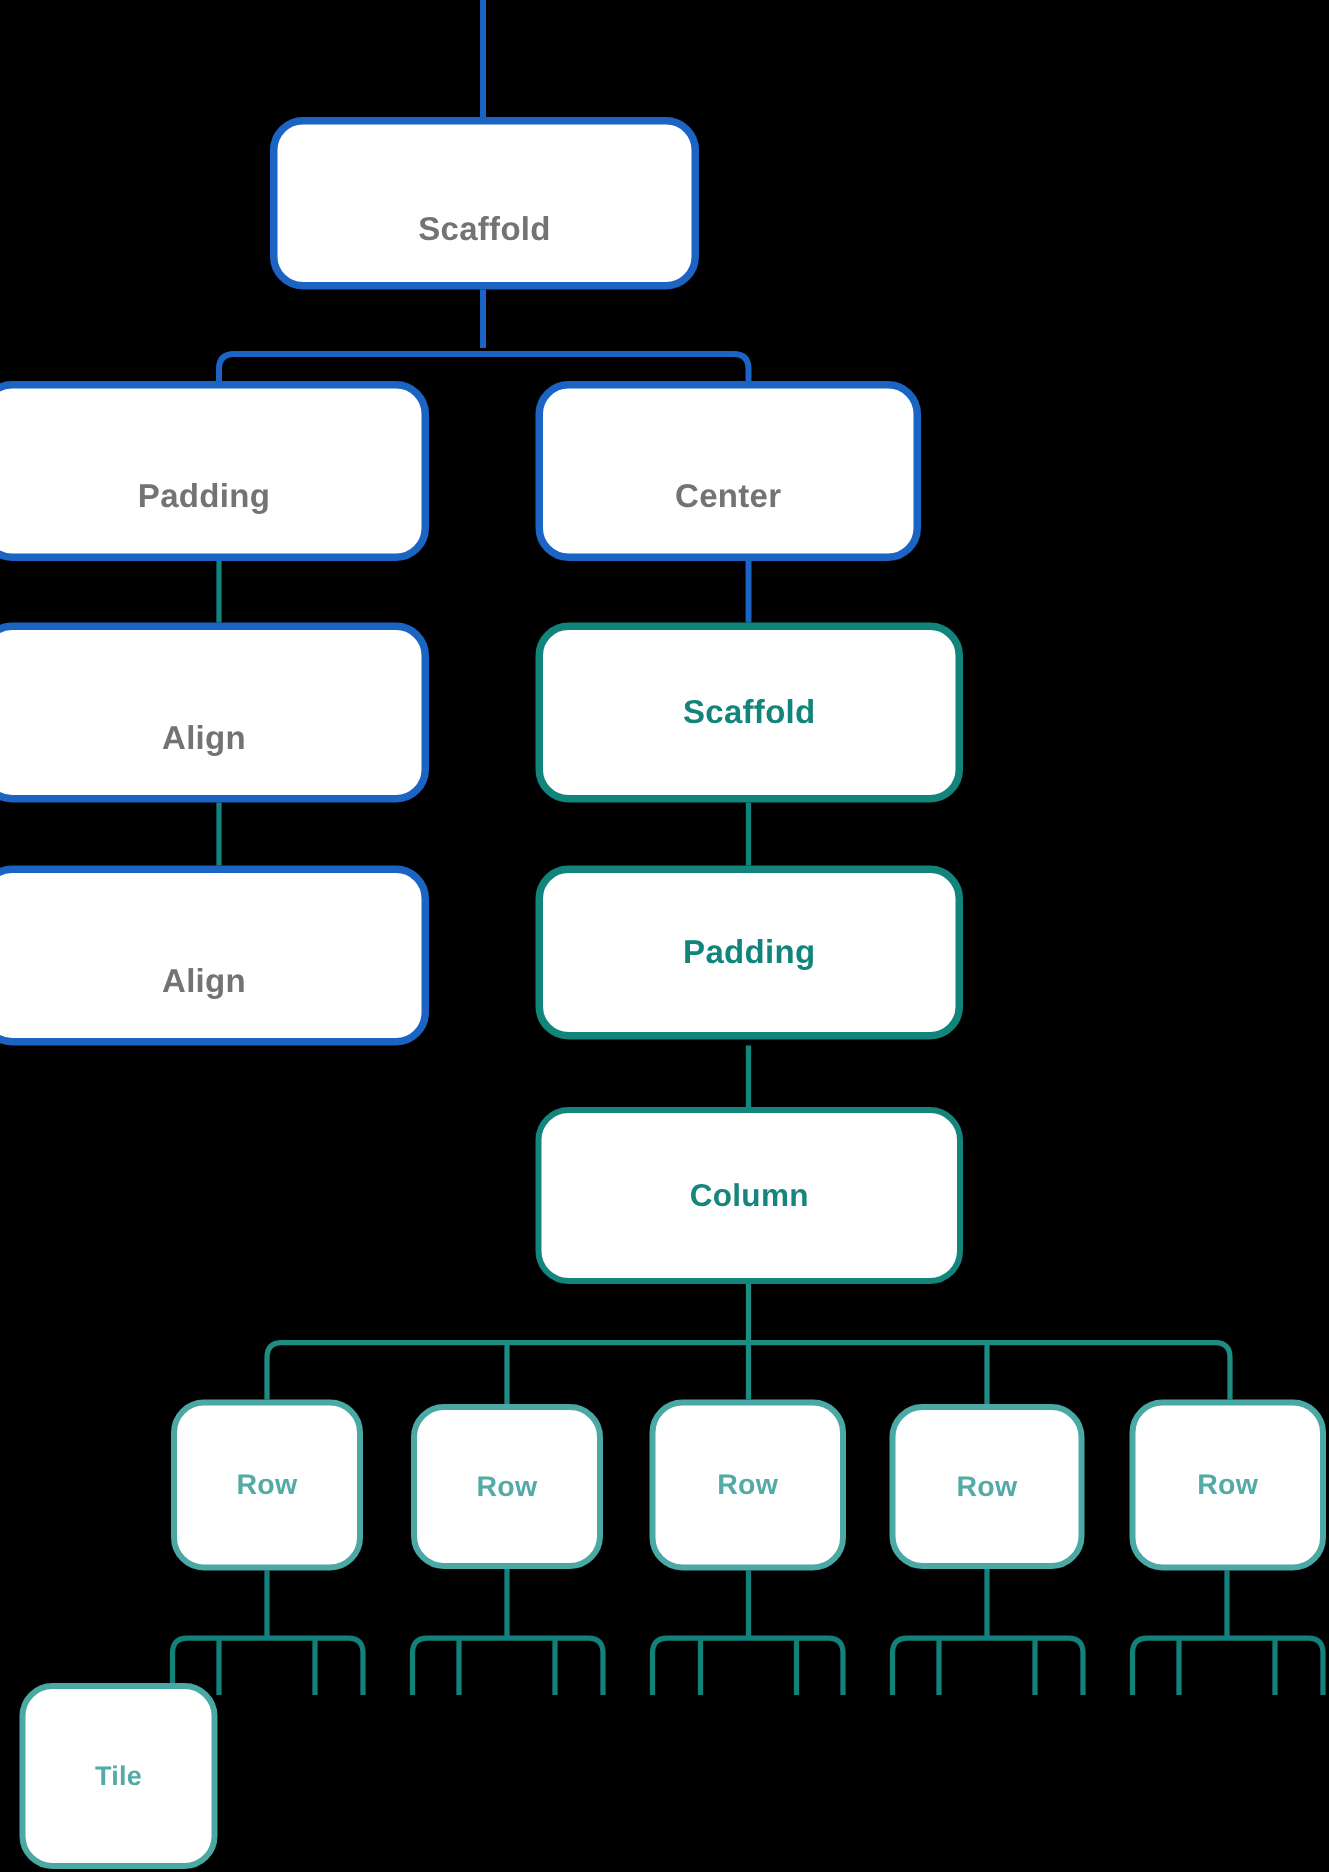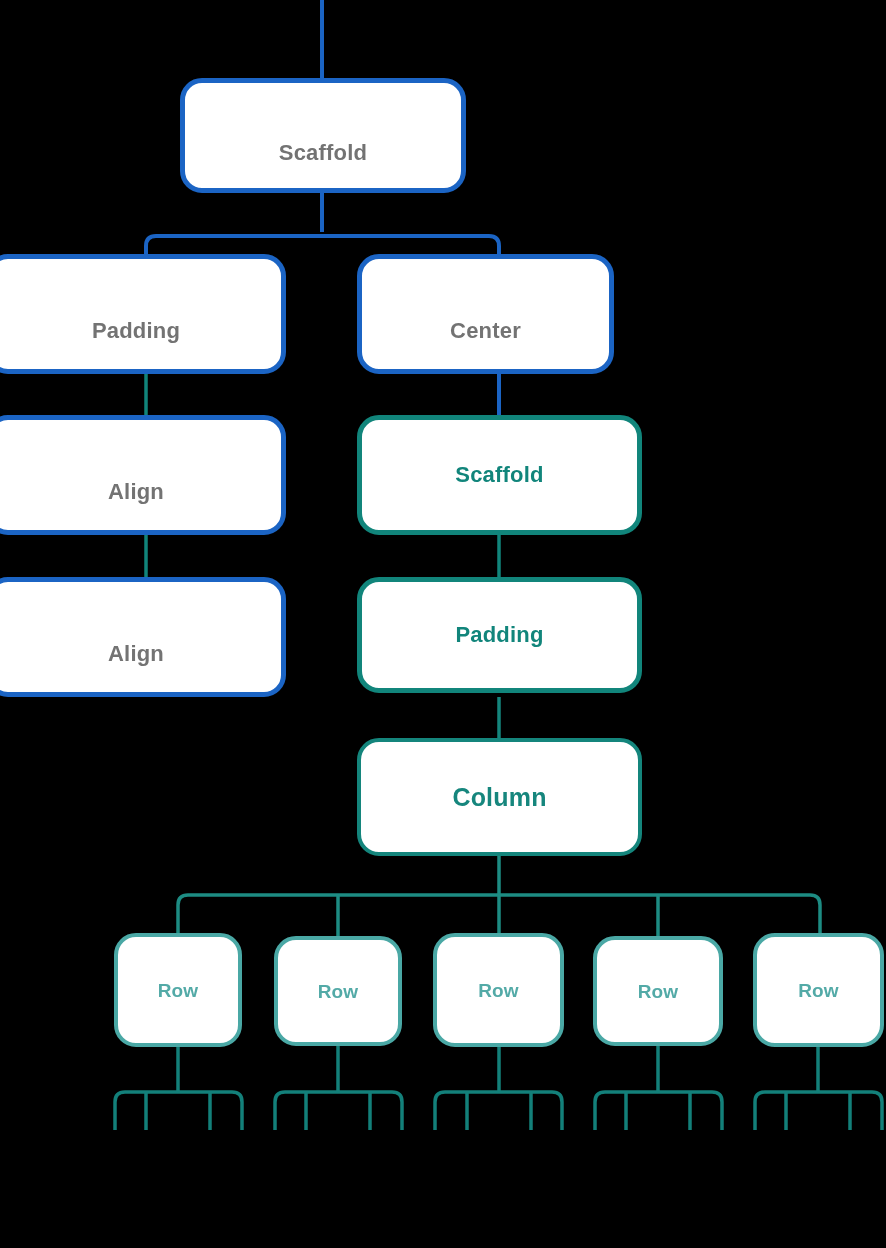--- a/index.html
+++ b/index.html
@@ -44,21 +44,21 @@
   .v-blue   { border: 5px solid #1b64c4; }
   .v-blue   .label { color: #737373; margin-top: 34px; }
   .v-teal   { border: 5px solid #11857b; }
   .v-teal   .label { color: #11857b; }
   .v-teal2  { border: 4px solid #14857c; }
   .v-teal2  .label { color: #16867d; }
   .v-ltteal { border: 4px solid #4aa8a5; }
   .v-ltteal .label { color: #53aaa7; }
 
   .fs-22 { font-size: 22px; }
-  .fs-21 { font-size: 25px; }
+  .fs-21 { font-size: 21px; }
   .fs-19 { font-size: 19px; }
   .fs-18 { font-size: 18px; }
 </style>
 </head>
 <body>
 
 <div id="canvas" style="background: rgb(0, 0, 0);">
 
   <svg id="edges" viewBox="0 0 886 1248" width="886" height="1248" fill="none" xmlns="http://www.w3.org/2000/svg">
 
@@ -151,14 +151,17 @@
   </div>
   <div class="node v-ltteal" id="n-row3" style="left: 433px; top: 933px; width: 131px; height: 114px;">
     <span class="label fs-19">Row</span>
   </div>
   <div class="node v-ltteal" id="n-row4" style="left: 593px; top: 936px; width: 130px; height: 110px;">
     <span class="label fs-19">Row</span>
   </div>
   <div class="node v-ltteal" id="n-row5" style="left: 753px; top: 933px; width: 131px; height: 114px;">
     <span class="label fs-19">Row</span>
   </div>
+  <div class="node v-ltteal" id="n-tile1" style="left: 13px; top: 1122px; width: 132px; height: 124px;">
+    <span class="label fs-18">Tile</span>
+  </div>
 
 </div>
 
 </body></html>

